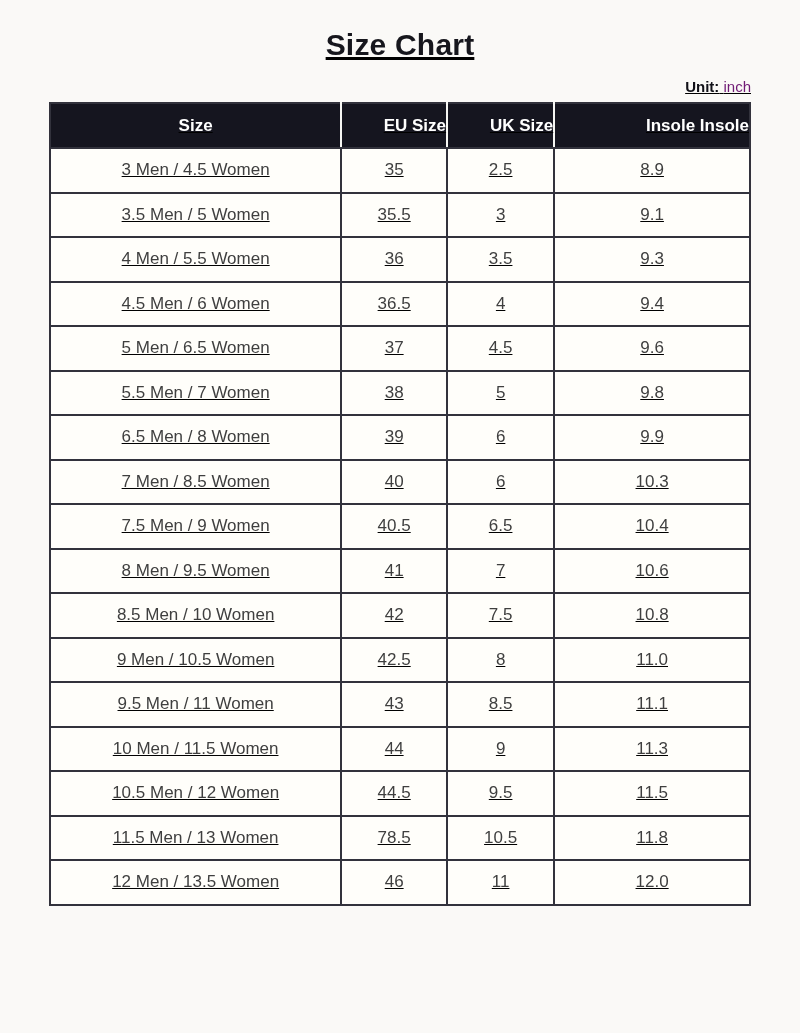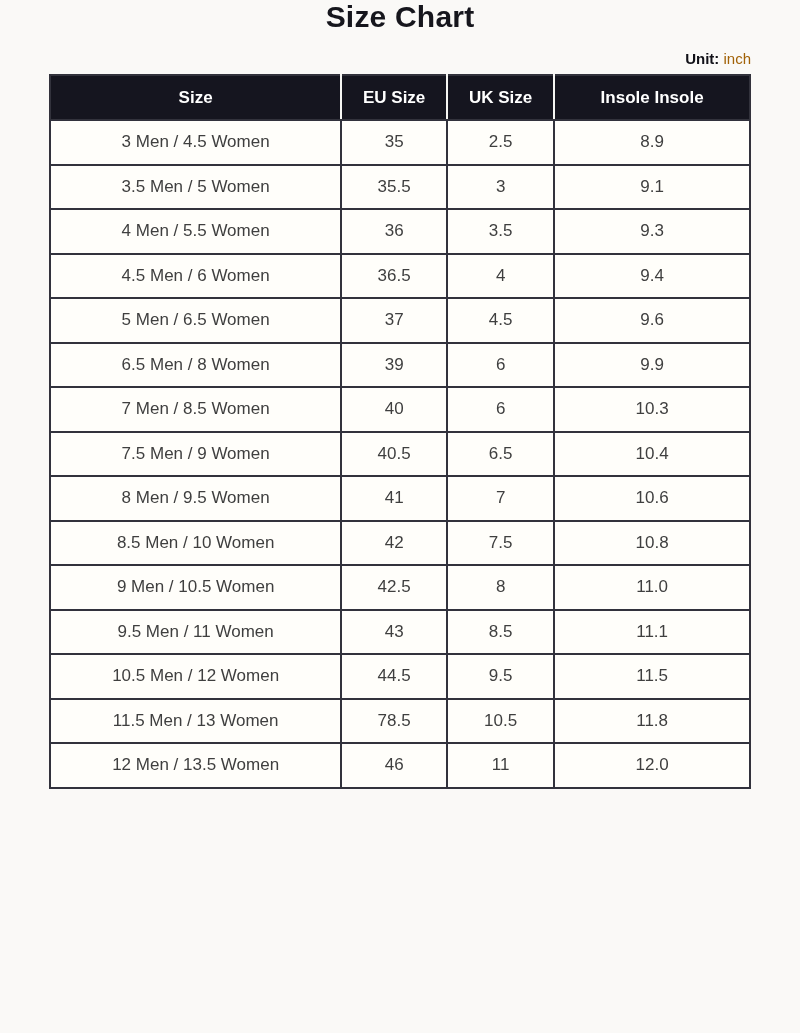--- a/index.html
+++ b/index.html
@@ -6,56 +6,58 @@
     margin: 0;
     padding: 0;
     background: #faf9f7;
     font-family: "Liberation Sans", sans-serif;
     width: 800px;
   }
   .page {
     width: 800px;
     height: 1033px;
     box-sizing: border-box;
+    padding-top: 28px;
+    text-decoration: underline;
   }
   .page-title {
     text-align: center;
     font-size: 30px;
     font-weight: 700;
     color: #16161d;
     margin: 0 0 16px 0;
     letter-spacing: 0.2px;
   }
   .unit-row {
     width: 702px;
     margin: 0 auto 7px auto;
     text-align: right;
     font-size: 15px;
     color: #16161d;
   }
   .unit-label { font-weight: 700; color: #111118; }
-  .unit-value { font-weight: 400; color: #a16207; }
+  .unit-value { font-weight: 400; color: #701a75; }
   table.size-chart {
     width: 702px;
     margin: 0 auto;
     border-collapse: collapse;
     background: #fffefa;
     border: 2px solid #32323c;
     table-layout: fixed;
   }
   th {
     background: #15151f;
     color: #ffffff;
     font-size: 17px;
     font-weight: 700;
     height: 43px;
     padding: 0;
     border-bottom: 2px solid #32323c;
   }
-  th + th { border-left: 2px solid #f6f6f3; }
+  th + th { border-left: 2px solid #f6f6f3; text-align: right; }
   td {
     border: 2px solid #32323c;
     text-align: center;
     vertical-align: middle;
     font-size: 17px;
     color: #3f3f3f;
     height: 42.5px;
     padding: 0;
   }
   .col-0 { width: 41.8%; }
@@ -108,20 +110,26 @@
           <td class="col-2">4</td>
           <td class="col-3">9.4</td>
         </tr>
         <tr>
           <td class="col-0">5 Men / 6.5 Women</td>
           <td class="col-1">37</td>
           <td class="col-2">4.5</td>
           <td class="col-3">9.6</td>
         </tr>
         <tr>
+          <td class="col-0">5.5 Men / 7 Women</td>
+          <td class="col-1">38</td>
+          <td class="col-2">5</td>
+          <td class="col-3">9.8</td>
+        </tr>
+        <tr>
           <td class="col-0">6.5 Men / 8 Women</td>
           <td class="col-1">39</td>
           <td class="col-2">6</td>
           <td class="col-3">9.9</td>
         </tr>
         <tr>
           <td class="col-0">7 Men / 8.5 Women</td>
           <td class="col-1">40</td>
           <td class="col-2">6</td>
           <td class="col-3">10.3</td>
@@ -150,20 +158,26 @@
           <td class="col-2">8</td>
           <td class="col-3">11.0</td>
         </tr>
         <tr>
           <td class="col-0">9.5 Men / 11 Women</td>
           <td class="col-1">43</td>
           <td class="col-2">8.5</td>
           <td class="col-3">11.1</td>
         </tr>
         <tr>
+          <td class="col-0">10 Men / 11.5 Women</td>
+          <td class="col-1">44</td>
+          <td class="col-2">9</td>
+          <td class="col-3">11.3</td>
+        </tr>
+        <tr>
           <td class="col-0">10.5 Men / 12 Women</td>
           <td class="col-1">44.5</td>
           <td class="col-2">9.5</td>
           <td class="col-3">11.5</td>
         </tr>
         <tr>
           <td class="col-0">11.5 Men / 13 Women</td>
           <td class="col-1">78.5</td>
           <td class="col-2">10.5</td>
           <td class="col-3">11.8</td>

